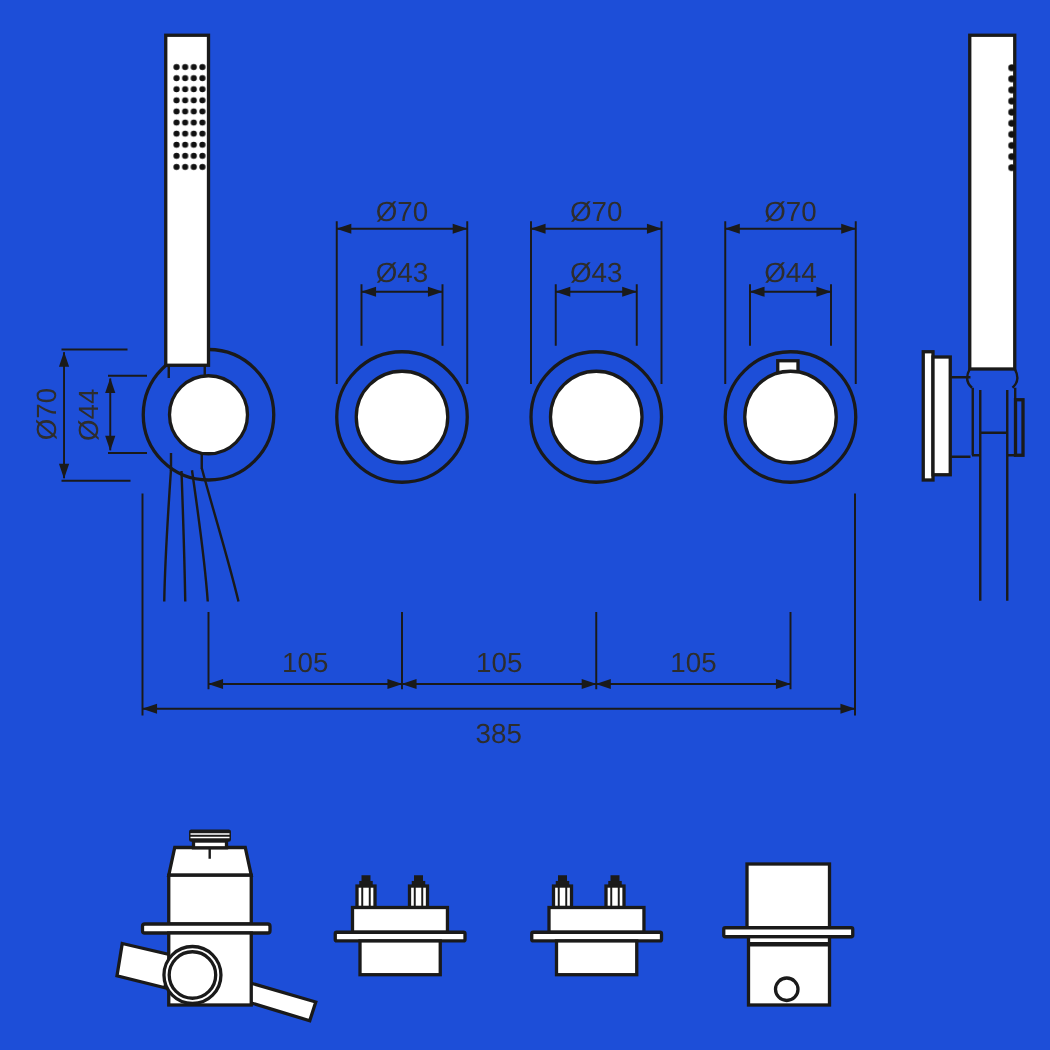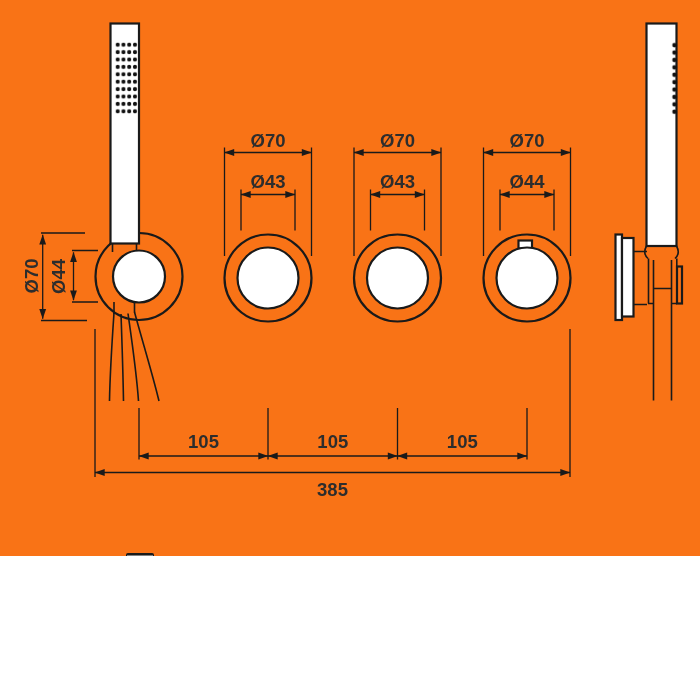--- a/index.html
+++ b/index.html
@@ -1,16 +1,16 @@
 <!DOCTYPE html>
 <html><head>
 <meta charset="utf-8">
 <style>
   html,body{margin:0;padding:0;background:#ffffff;}
-  .stage{position:relative;width:700px;height:556px;background:#f97316;overflow:hidden;font-weight:bold;}
+  .stage{position:relative;width:700px;height:700px;background:#1d4ed8;overflow:hidden;}
   .ol  {fill:none;stroke:#1a1a1a;stroke-width:2.2;}
   .olw {fill:#ffffff;stroke:#1a1a1a;stroke-width:2.2;}
   .dim {fill:none;stroke:#1a1a1a;stroke-width:1.3;}
   .thin{fill:none;stroke:#1a1a1a;stroke-width:1.6;}
   .lbl {font-family:"Liberation Sans",sans-serif;font-size:18.5px;fill:#2d2d2d;text-anchor:middle;}
 </style>
 </head>
 <body>
 
 <div class="stage">

